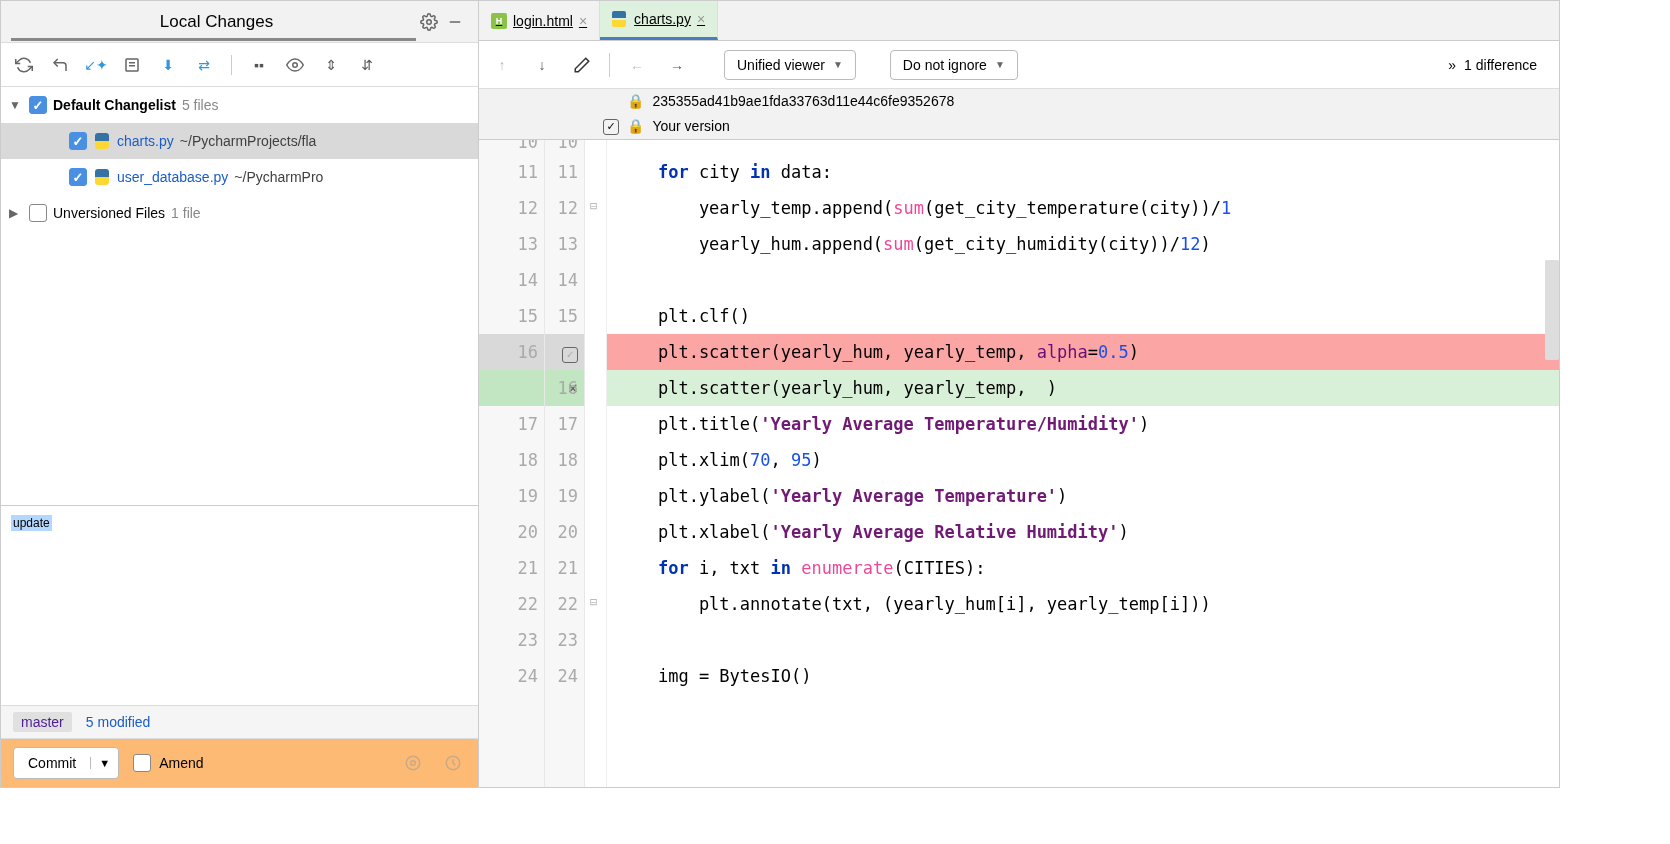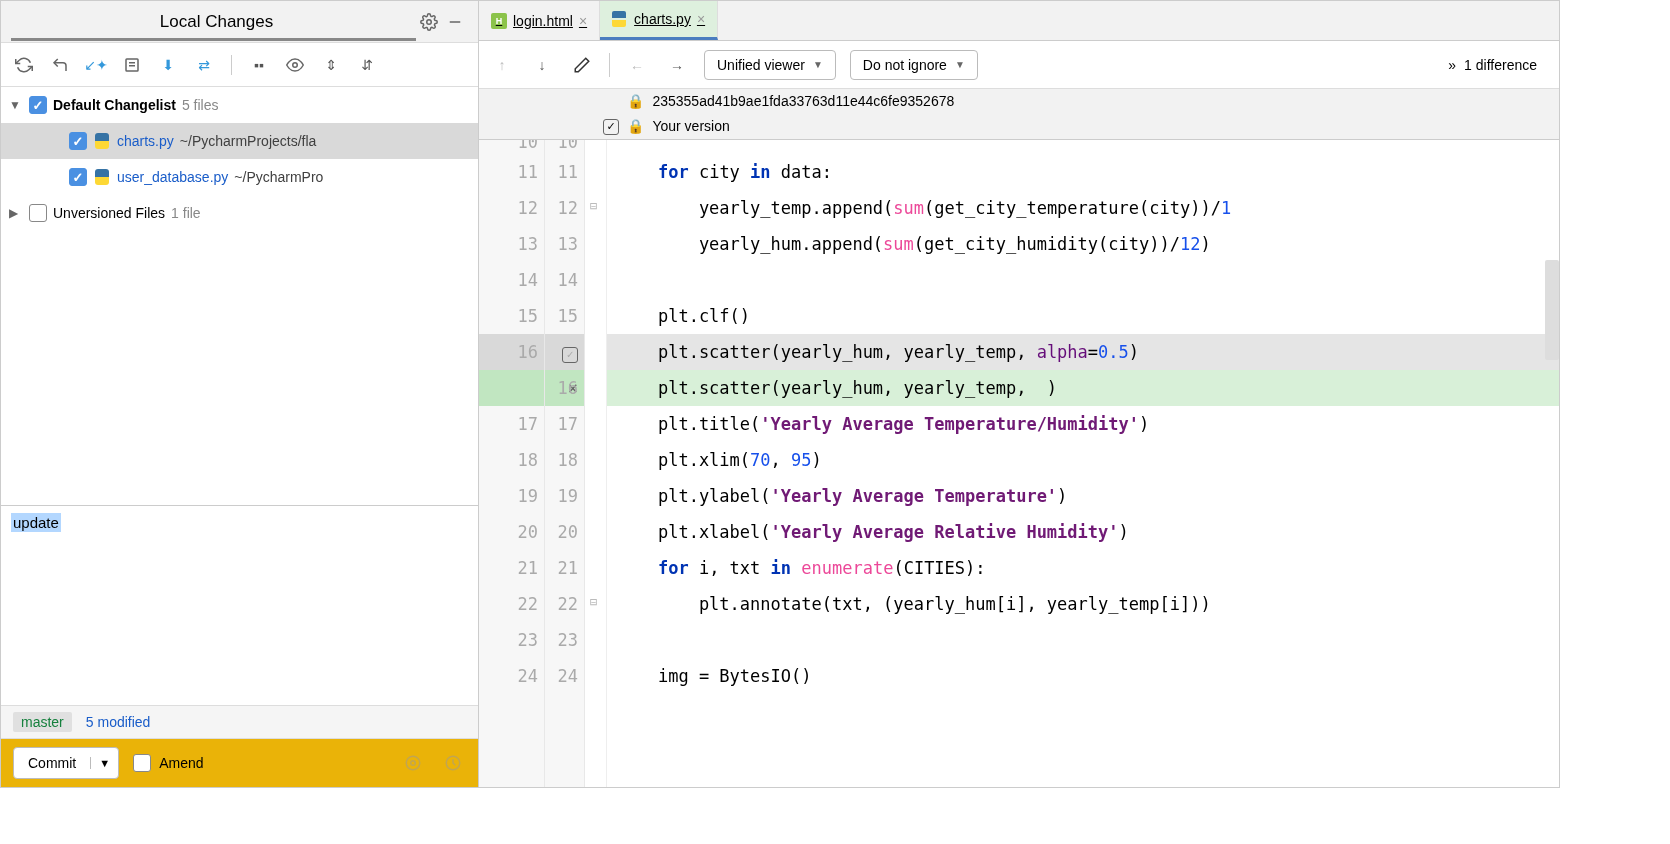--- a/index.html
+++ b/index.html
@@ -20,57 +20,57 @@
 .checkbox.checked { background: #4a90e2; border-color: #4a90e2; color: #fff; }
 .checkbox.checked::after { content: '✓'; font-size: 13px; font-weight: bold; }
 .py-icon { width: 18px; height: 18px; display: inline-flex; align-items: center; justify-content: center; position: relative; }
 .py-icon::before { content: ''; width: 14px; height: 8px; background: #3673a5; border-radius: 3px 3px 0 0; position: absolute; top: 1px; }
 .py-icon::after { content: ''; width: 14px; height: 8px; background: #fdd835; border-radius: 0 0 3px 3px; position: absolute; bottom: 1px; }
 .bold { font-weight: 700; }
 .file-link { color: #1a5dc9; }
 .path-tx { color: #404040; }
 .count { color: #888; }
 .commit-msg { background: #fff; border-top: 1px solid #ccc; padding: 8px 10px; height: 200px; }
-.commit-msg .text { background: #b3d7ff; display: inline; padding: 1px 2px; font-size: 15px;}
+.commit-msg .text { background: #b3d7ff; display: inline; padding: 1px 2px; font-size: 12px;}
 .status-bar { display: flex; align-items: center; gap: 14px; padding: 6px 12px; background: #f5f5f5; border-top: 1px solid #ddd; }
-.badge { background: #e0e0e0; padding: 2px 8px; border-radius: 2px; color: #15803d; }
+.badge { background: #e0e0e0; padding: 2px 8px; border-radius: 2px; color: #4c1d95; }
 .modified-link { color: #1a5dc9; }
-.commit-bar { display: flex; align-items: center; gap: 14px; padding: 8px 12px; background: #eab308; border-top: 1px solid #ddd; }
+.commit-bar { display: flex; align-items: center; gap: 14px; padding: 8px 12px; background: #fdba74; border-top: 1px solid #ddd; }
 .commit-btn { display: flex; align-items: center; border: 1px solid #bbb; border-radius: 4px; background: #fff; height: 32px; }
 .commit-btn .label { padding: 0 14px; }
 .commit-btn .dd { border-left: 1px solid #bbb; width: 28px; text-align: center; font-size: 11px; }
 .amend { display: flex; align-items: center; gap: 8px; }
 .right-panel { flex: 1; display: flex; flex-direction: column; overflow: hidden;}
 .tabs { display: flex; height: 40px; border-bottom: 1px solid #ccc; background: #f2f2f2; align-items: stretch; text-decoration: underline;}
 .tab { display: flex; align-items: center; gap: 6px; padding: 0 12px; border-right: 1px solid #ddd; }
 .tab.active { background: #def0de; border-bottom: 3px solid #4a7dbf; }
 .tab .close { color: #999; font-size: 14px; }
 .html-icon { width: 16px; height: 16px; background: #8bc34a; border-radius: 2px; display: inline-flex; align-items: center; justify-content: center; color: #fff; font-size: 9px; font-weight: bold;}
 .html-icon::after { content: 'H'; }
 .py-small { width: 16px; height: 16px; display: inline-flex; position: relative; }
 .py-small::before { content: ''; position: absolute; top: 0; width: 14px; height: 7px; background: #3673a5; border-radius: 2px 2px 0 0; }
 .py-small::after { content: ''; position: absolute; bottom: 0; width: 14px; height: 7px; background: #fdd835; border-radius: 0 0 2px 2px; }
 .diff-toolbar { display: flex; align-items: center; gap: 14px; padding: 6px 10px; border-bottom: 1px solid #ddd; height: 48px; background: #fff;}
 .diff-toolbar .sep2 { width: 1px; height: 24px; background: #ccc; }
-.dropdown { border: 1px solid #bbb; border-radius: 4px; padding: 6px 12px; display: flex; align-items: center; gap: 8px; background: #fff; }
+.dropdown { border: 1px solid #bbb; border-radius: 4px; padding: 6px 12px; display: flex; align-items: center; gap: 8px; background: #fff; margin-left: 20px; }
 .dropdown .caret { font-size: 10px; color: #666;}
 .diff-count { margin-left: auto; display: flex; align-items: center; gap: 8px; padding-right: 12px;}
 .diff-header { background: #f2f2f2; border-bottom: 1px solid #ccc; padding: 0; }
 .diff-header-row { display: flex; align-items: center; gap: 8px; padding: 4px 0; }
 .diff-header-row .gutter-pad { width: 140px; text-align: right;}
 .lock { color: #888; font-size: 14px; }
 .code-area { flex: 1; display: flex; font-family: Menlo, Consolas, monospace; font-size: 17px; overflow: hidden; background: #fff; position: relative;}
 .gutter { width: 66px; background: #f7f7f7; border-right: 1px solid #e8e8e8; color: #aaa; text-align: right; }
 .gutter2 { width: 40px; background: #f7f7f7; border-right: 1px solid #e8e8e8; color: #aaa; text-align: right; position: relative;}
 .gutter-line { height: 36px; line-height: 36px; padding-right: 6px; }
 .margin-col { width: 22px; background: #fff; border-right: 1px solid #eee; position: relative;}
 .code-col { flex: 1; overflow: hidden; white-space: pre; }
 .code-line { height: 36px; line-height: 36px; padding-left: 10px; }
 .fold-mark { position: absolute; font-size: 12px; color: #bbb; left: 5px;}
-.line-removed { background: #e5e5e5; }
+.line-removed { background: #fca5a5; }
 .line-added { background: #d8f0d8; }
 .gutter-removed { background: #d9d9d9; }
 .gutter-added { background: #c1e6c1; }
 .scrub { position: absolute; right: 0; top: 120px; width: 14px; height: 100px; background: #ddd; border-radius: 2px;}
 .kw { color: #0033b3; font-weight: bold;}
 .fn { color: #ec4899; }
 .str { color: #701a75; font-weight: bold;}
 .num { color: #1750eb; }
 .param { color: #660e7a; }
 .check-small { width: 16px; height: 16px; border: 1px solid #666; border-radius: 3px; display: inline-flex; align-items: center; justify-content: center; font-size: 11px;}

